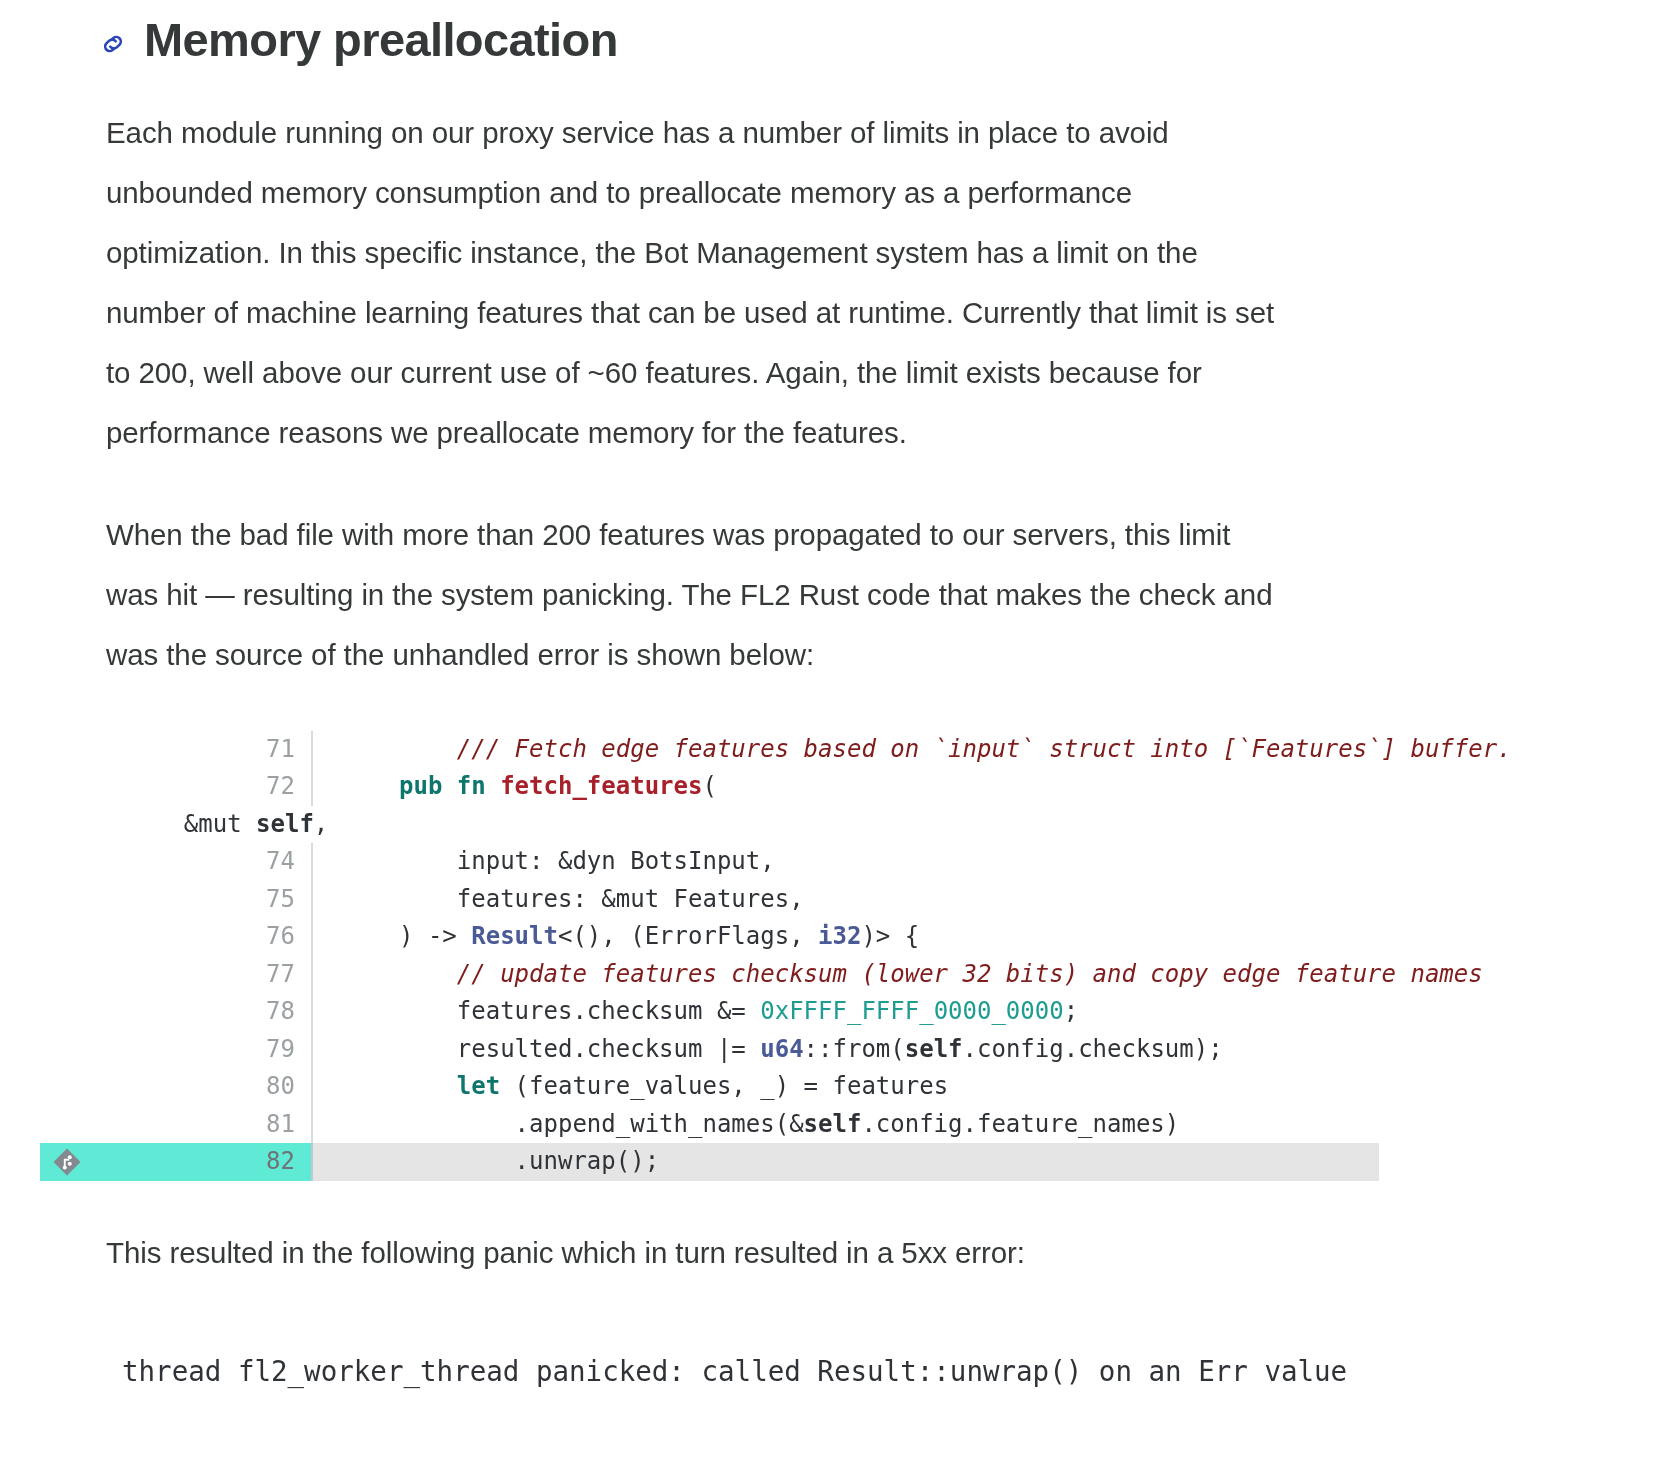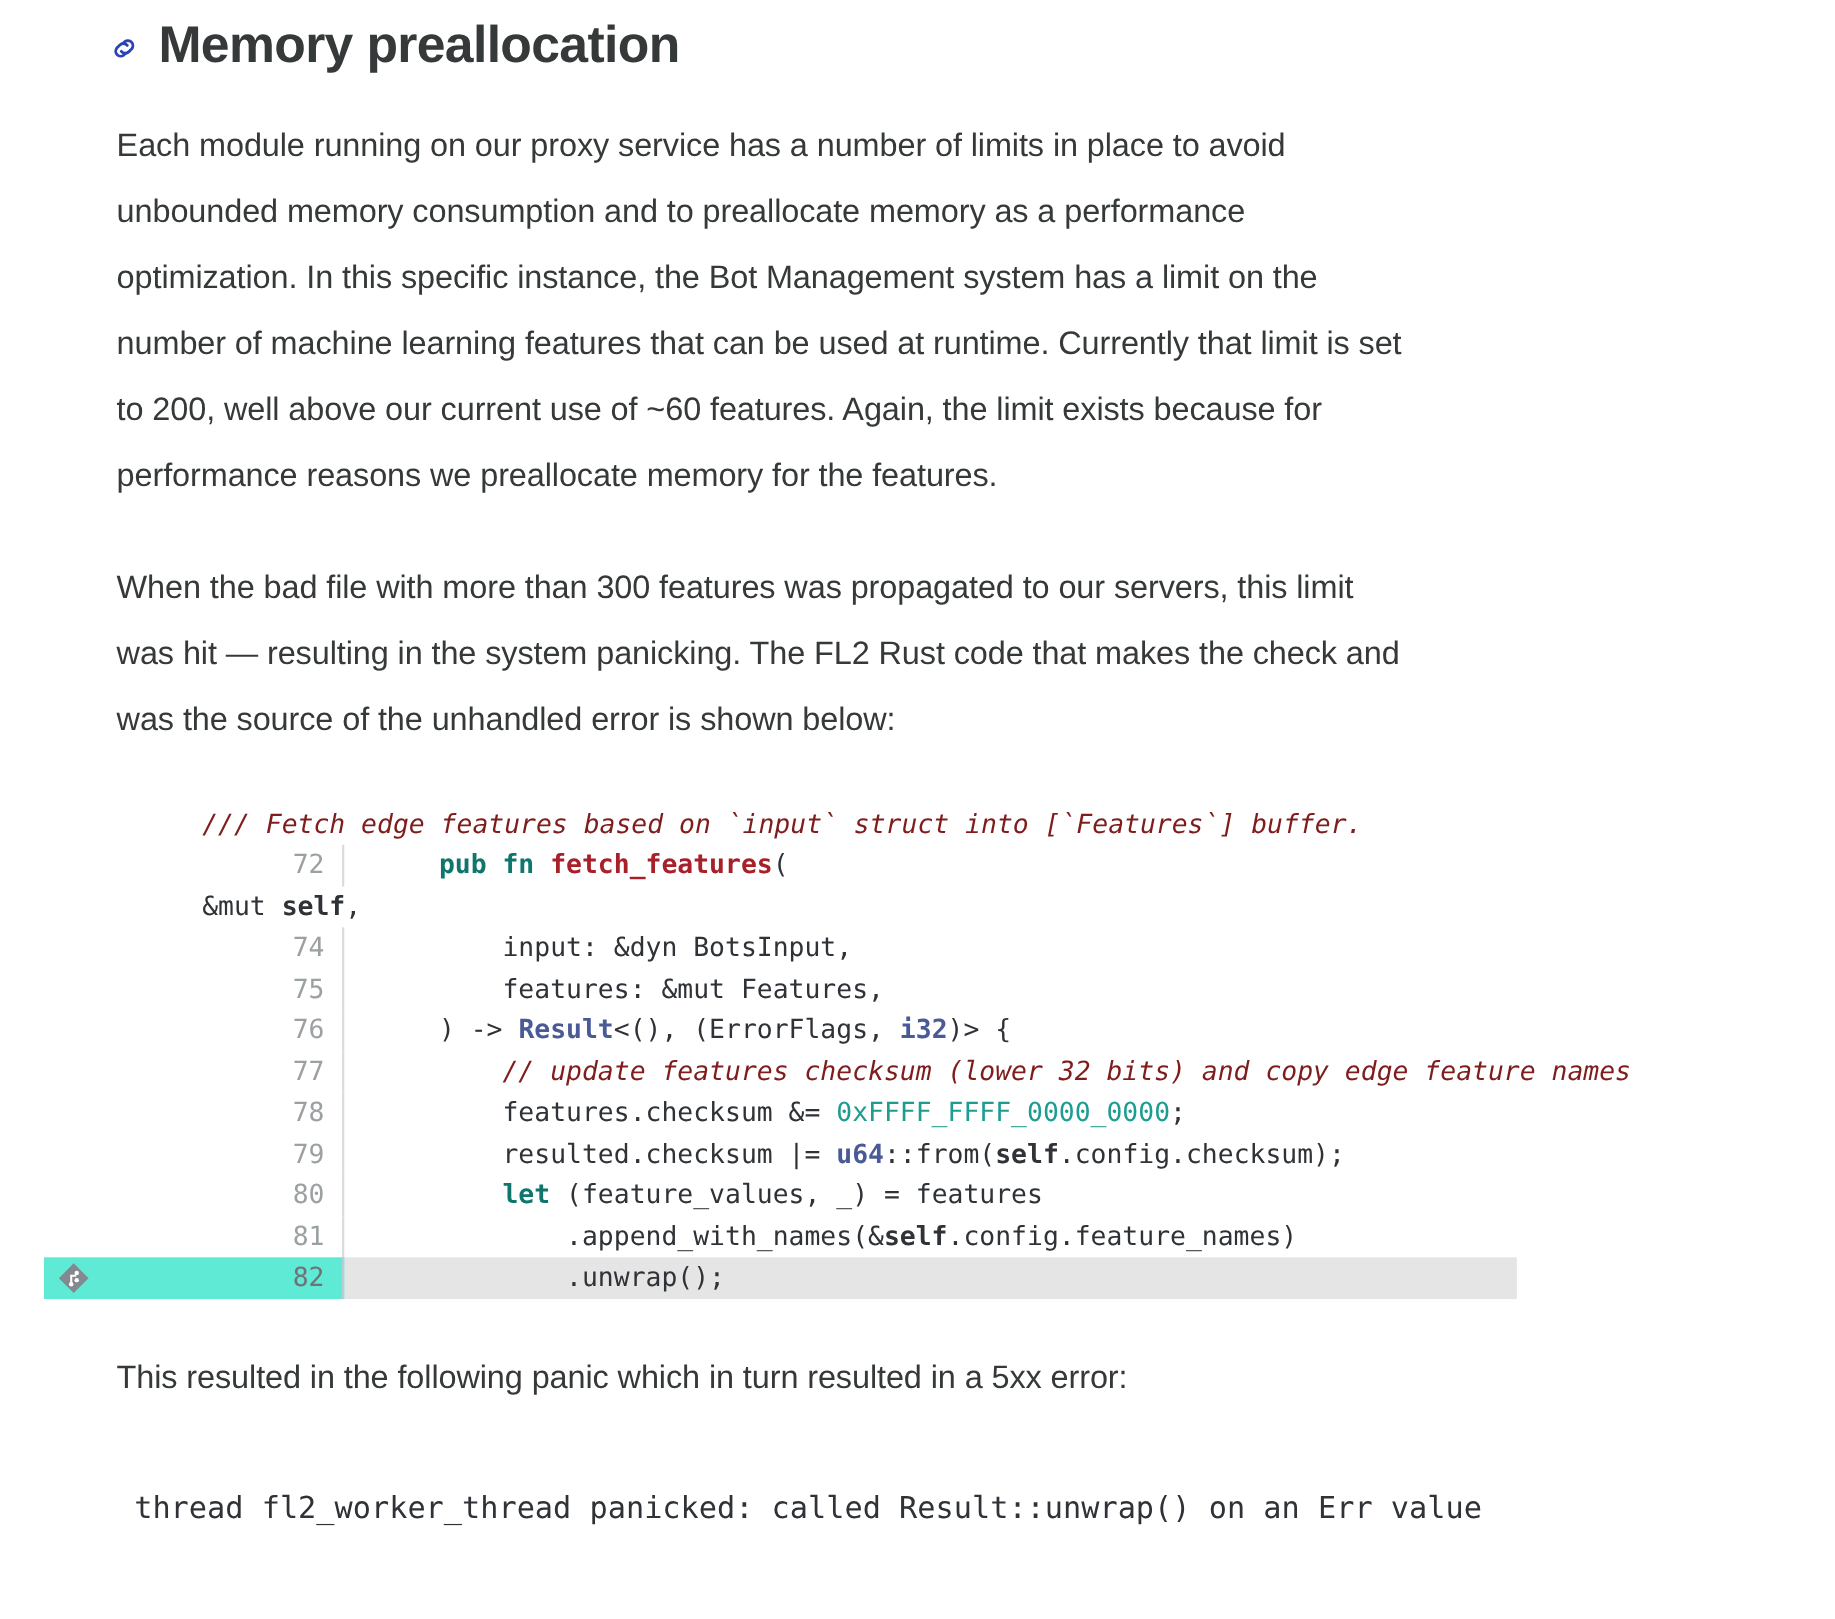--- a/index.html
+++ b/index.html
@@ -161,26 +161,29 @@
         <path d="M14.5 9.5a4.2 4.2 0 0 0-6.2-.4l-2.6 2.6a4.2 4.2 0 0 0 5.9 5.9l1.5-1.5"></path>
       </svg>
     </a>
     <h1 class="page-title">Memory preallocation</h1>
   </div>
 
   <div class="body-wrap">
 
     <p class="body-text first">Each module running on our proxy service has a number of limits in place to avoid unbounded memory consumption and to preallocate memory as a performance optimization. In this specific instance, the Bot Management system has a limit on the number of machine learning features that can be used at runtime. Currently that limit is set to 200, well above our current use of ~60 features. Again, the limit exists because for performance reasons we preallocate memory for the features.</p>
 
-    <p class="body-text tight">When the bad file with more than 300 features was propagated to our servers, this limit was hit — resulting in the system panicking. The FL2 Rust code that makes the check and was the source of the unhandled error is shown below:</p>
+    <p class="body-text tight">When the bad file with more than 200 features was propagated to our servers, this limit was hit — resulting in the system panicking. The FL2 Rust code that makes the check and was the source of the unhandled error is shown below:</p>
 
   </div>
 
   <div class="code-block" id="code-block">
       <div class="code-line">
+        <div class="gutter">
+          <span>71</span>
+        </div>
         <div class="code-text"><span class="tok-plain">    </span><span class="tok-comment">/// Fetch edge features based on `input` struct into [`Features`] buffer.</span></div>
       </div>
       <div class="code-line">
         <div class="gutter">
           <span>72</span>
         </div>
         <div class="code-text"><span class="tok-kw">pub fn </span><span class="tok-fn">fetch_features</span><span class="tok-plain">(</span></div>
       </div>
       <div class="code-line">
         <div class="code-text"><span class="tok-plain">    &amp;mut </span><span class="tok-self">self</span><span class="tok-plain">,</span></div>

